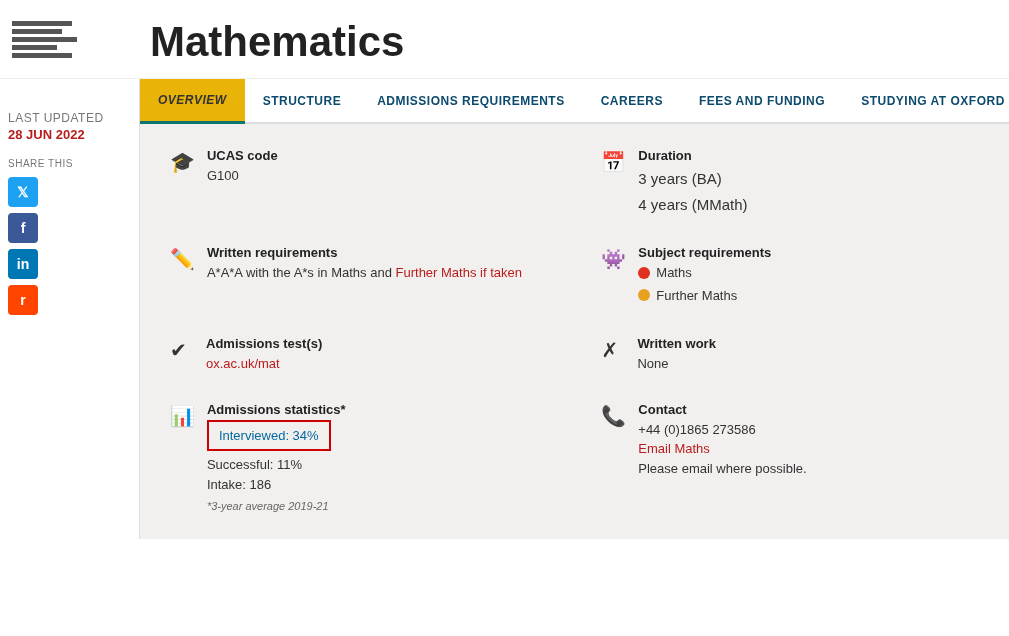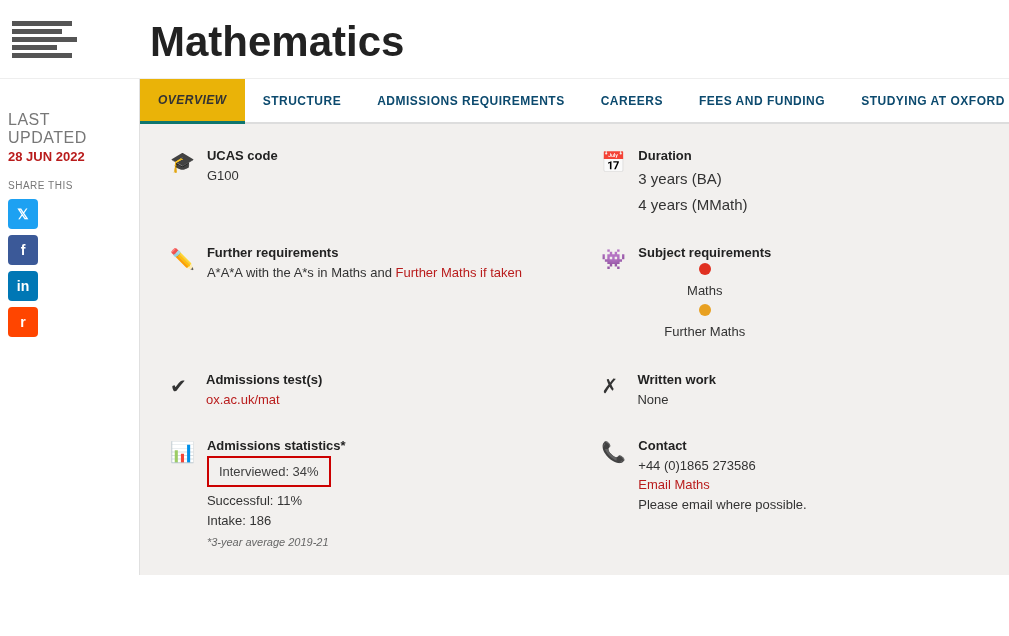--- a/index.html
+++ b/index.html
@@ -20,21 +20,21 @@
     }
 
     
     .sidebar {
       width: 140px;
       min-width: 140px;
       padding: 16px 12px 0 8px;
       border-right: 1px solid #e0e0e0;
     }
     .last-updated-label {
-      font-size: 16px;
+      font-size: 12px;
       color: #777;
       text-transform: uppercase;
       letter-spacing: 0.5px;
       margin-bottom: 2px;
     }
     .last-updated-date {
       font-size: 13px;
       font-weight: bold;
       color: #b91c1c;
       margin-bottom: 16px;
@@ -143,30 +143,29 @@
       text-decoration: none;
     }
 
     
     .interviewed-box {
       border: 2px solid #cc0000;
       display: inline-block;
       padding: 4px 10px;
       margin-bottom: 4px;
       font-size: 13px;
-      color: #404040;
+      color: #0369a1;
     }
 
     
     .subject-req-item {
       display: flex;
       align-items: center;
       gap: 6px;
       margin-bottom: 3px;
-      flex-direction: column;
     }
     .dot {
       width: 12px;
       height: 12px;
       border-radius: 50%;
       display: inline-block;
     }
     .dot-red { background: #e03020; }
     .dot-orange { background: #e8a020; }
 
@@ -253,21 +252,21 @@
             <div class="info-value">
               <span class="duration-line">3 years (BA)</span>
               <span class="duration-line">4 years (MMath)</span>
             </div>
           </div>
         </div>
 
         <div class="info-row">
           <div class="info-icon">✏️</div>
           <div class="info-content">
-            <div class="info-label">Further requirements</div>
+            <div class="info-label">Written requirements</div>
             <div class="info-value">
               A*A*A with the A*s in Maths and <a href="#">Further Maths if taken</a>
             </div>
           </div>
         </div>
 
         <div class="info-row">
           <div class="info-icon">👾</div>
           <div class="info-content">
             <div class="info-label">Subject requirements</div>

